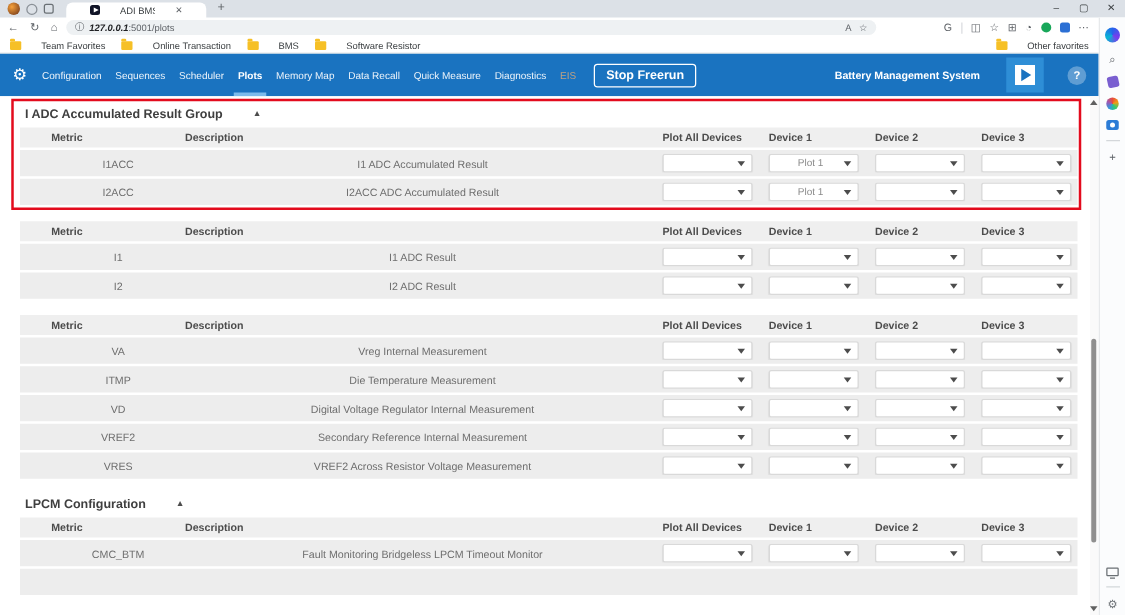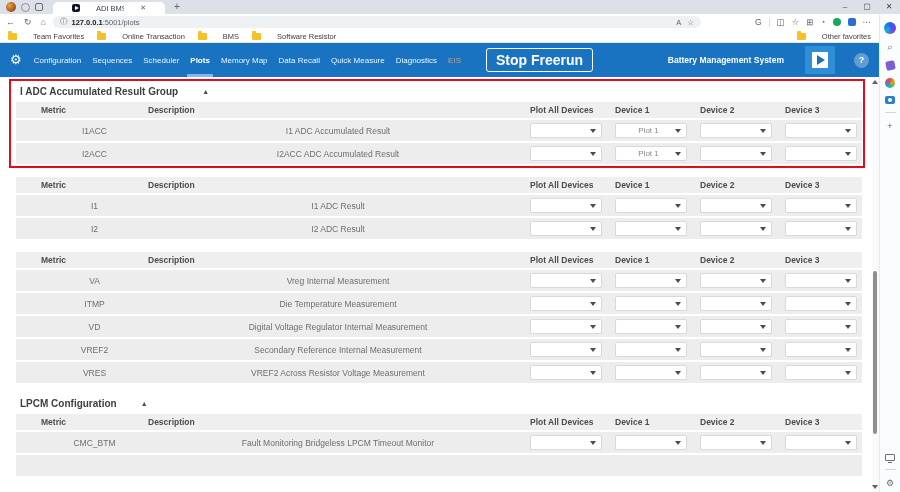--- a/index.html
+++ b/index.html
@@ -21,21 +21,21 @@
   .newtab{font-size:10px;color:#5f6368;margin-left:9px;line-height:14px;}
   .win-controls{position:absolute;right:0;top:0;height:14px;display:flex;}
   .win-controls span{width:22px;text-align:center;font-size:8px;color:#3c4043;line-height:14px;}
 
   
   .toolbar{height:16px;background:#fff;display:flex;align-items:center;padding:0 6px;gap:7px;width:879px;}
   .nav-glyph{font-size:9px;color:#5f6368;line-height:16px;}
   .addressbar{width:648px;height:12px;background:#eef1f3;border-radius:7px;display:flex;align-items:center;padding:0 7px;gap:4px;}
   .info-icon{font-size:7.5px;color:#5f6368;}
   .url{font-size:7.5px;color:#5f6368;flex:1;white-space:nowrap;overflow:hidden;}
-  .url b{color:#202124;font-weight:700;}
+  .url b{color:#202124;font-weight:700;font-style:italic;}
   .pill-right{display:flex;gap:6px;font-size:7.5px;color:#5f6368;}
   .tb-right{display:flex;align-items:center;gap:7px;margin-left:auto;padding-right:2px;}
   .tb-right .glyph{font-size:8.5px;color:#5f6368;}
   .vdiv{width:1px;height:9px;background:#dadce0;}
   .ic-ext-green{width:8px;height:8px;border-radius:50%;background:#19a75a;}
   .ic-ext-blue{width:8px;height:8px;border-radius:2px;background:#2b6fd4;}
 
   
   .bookmarksbar{height:13px;background:#fff;border-bottom:1px solid #e3e6e8;display:flex;align-items:center;padding:0 8px;gap:13px;width:879px;}
   .bookmark{display:flex;align-items:center;gap:16px;font-size:7.5px;color:#3c4043;white-space:nowrap;}
@@ -43,21 +43,21 @@
   .folder::before{content:"";position:absolute;top:-2px;left:0;width:4px;height:2px;background:#f6c026;border-radius:1px 1px 0 0;}
   .bm-spacer{flex:1;}
 
   
   .navbar{height:34px;background:#1a73c0;display:flex;align-items:center;padding:0 10px;gap:11px;color:#fff;width:879px;}
   .gear{font-size:13px;color:#fff;margin-right:1px;line-height:34px;}
   .nav-item{font-size:8px;color:rgba(255,255,255,.92);height:100%;display:flex;align-items:center;position:relative;white-space:nowrap;}
   .nav-item.active{font-weight:700;color:#fff;}
   .nav-item.active::after{content:"";position:absolute;left:-3px;right:-3px;bottom:0;height:3px;background:#7cbbec;}
   .nav-item.disabled{color:#bfa183;}
-  .stop-btn{font-size:14px;font-weight:700;color:#fff;border:1px solid #fff;border-radius:3px;padding:3px 9px;background:transparent;white-space:nowrap;margin-left:14px;font-family:"Liberation Sans",sans-serif;}
+  .stop-btn{font-size:10px;font-weight:700;color:#fff;border:1px solid #fff;border-radius:3px;padding:3px 9px;background:transparent;white-space:nowrap;margin-left:3px;font-family:"Liberation Sans",sans-serif;}
   .brand{margin-left:auto;font-size:8.5px;font-weight:700;white-space:nowrap;}
   .play-tile{width:30px;height:28px;background:#2e8ed6;display:flex;align-items:center;justify-content:center;margin-left:10px;flex:0 0 auto;}
   .play-inner{width:16px;height:16px;background:#fff;display:flex;align-items:center;justify-content:center;}
   .play-tri{width:0;height:0;border-left:8px solid #1a73c0;border-top:5px solid transparent;border-bottom:5px solid transparent;margin-left:2px;}
   .help{width:15px;height:15px;border-radius:50%;background:rgba(255,255,255,.3);color:#fff;font-size:9px;font-weight:700;display:flex;align-items:center;justify-content:center;margin-left:8px;flex:0 0 auto;}
 
   
   .content{position:relative;height:415px;overflow:hidden;background:#fff;padding:0 17px 0 16px;width:879px;}
   .group{margin-top:13px;position:relative;}
   .group:first-child{margin-top:7px;}

